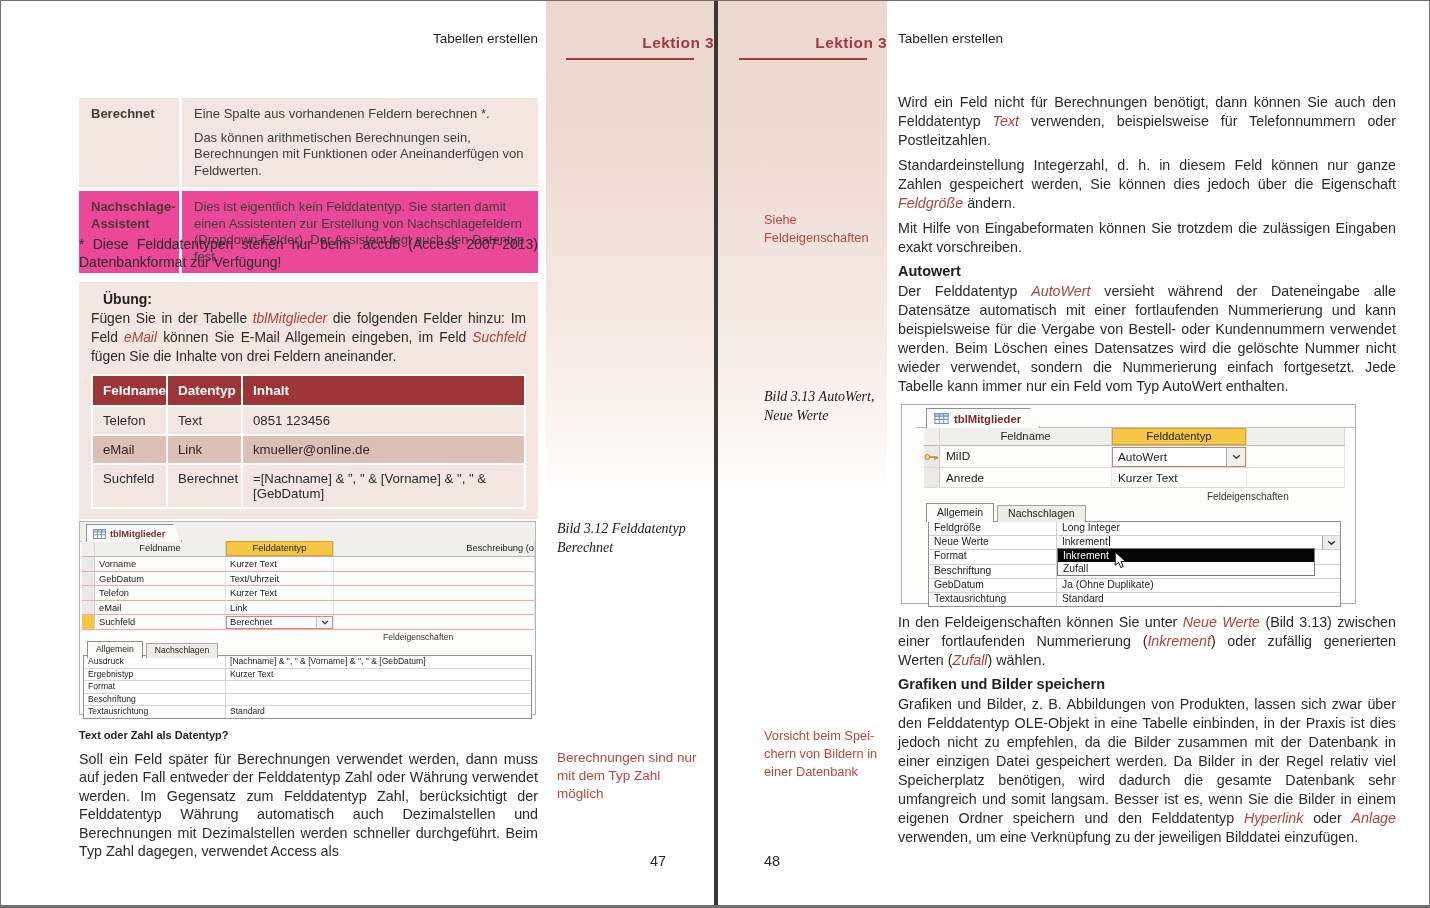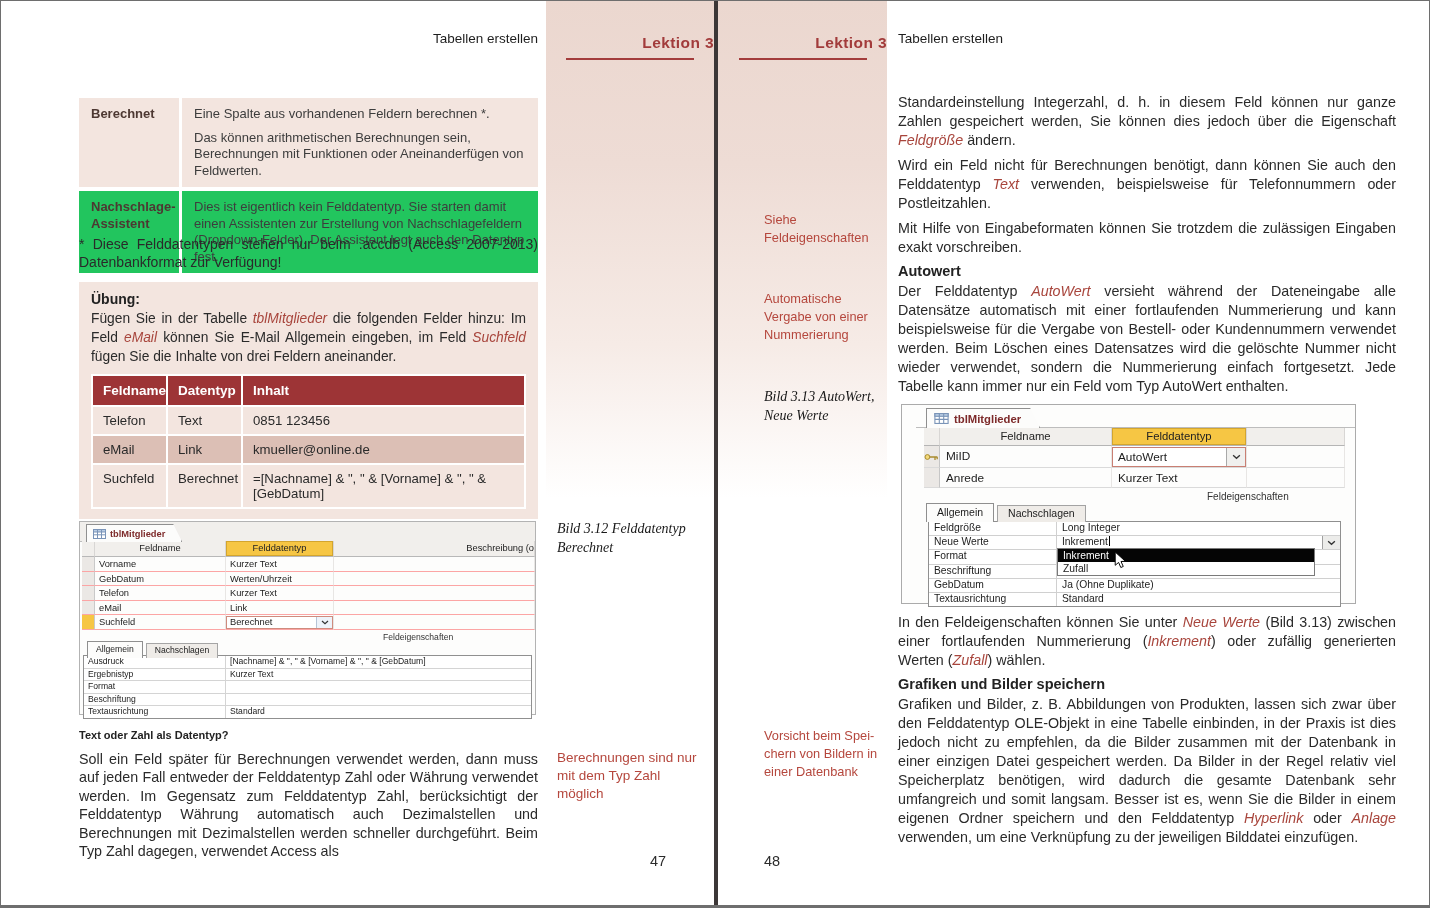--- a/index.html
+++ b/index.html
@@ -28,29 +28,29 @@
   .runhead.r{left:0}
 
   
   .deftab{position:absolute;top:97px;left:0;right:0;display:grid;
           grid-template-columns:100px 1fr;column-gap:3px;row-gap:4px}
   .deftab .cell{padding:8px 12px;font-size:13px;line-height:16.5px;color:#3d3d3d}
   .deftab .lab{font-weight:bold;color:#4d3832}
   .deftab p{margin:0 0 7px}
   .deftab p:last-child{margin-bottom:0}
   .bg1{background:#f3e5df}
-  .bg2{background:#22c55e}
+  .bg2{background:#ec4899}
 
   .footnote{position:absolute;top:234px;left:0;right:0;font-size:14px;
             line-height:18px;text-align:justify;color:#2a2a2a}
 
   
   .uebung{position:absolute;top:281px;left:0;right:0;background:#f3e5df;
           padding:9px 12px 10px;box-sizing:border-box}
-  .uebung .utitle{margin:0 0 2px;font-size:14px;font-weight:bold;color:#222}
+  .uebung .utitle{margin:0 12px 2px;font-size:14px;font-weight:bold;color:#222}
   .uebung .intro{font-size:13.8px;line-height:19px;text-align:justify;color:#2a2a2a}
   .utable{margin-top:8px;background:#fff;padding:2px;display:grid;
           grid-template-columns:73px 73px 1fr;gap:2px}
   .utable .hc{background:#9d3436;color:#fff;font-weight:bold;font-size:13.5px;padding:7px 10px}
   .utable .dc{font-size:13.2px;padding:6px 10px;color:#2a2a2a}
 
   .ri{color:#a8453c;font-style:italic}
 
   
   .shot1{position:absolute;top:520px;left:0;width:457px;height:194px;box-sizing:border-box;
@@ -217,21 +217,21 @@
         <div class="s1h yel">Felddatentyp</div>
         <div class="s1h desc">Beschreibung (o</div>
 
         <div class="s1c sel"></div>
         <div class="s1c">Vorname</div>
         <div class="s1c">Kurzer Text</div>
         <div class="s1c"></div>
 
         <div class="s1c sel"></div>
         <div class="s1c">GebDatum</div>
-        <div class="s1c">Werten/Uhrzeit</div>
+        <div class="s1c">Text/Uhrzeit</div>
         <div class="s1c"></div>
 
         <div class="s1c sel"></div>
         <div class="s1c">Telefon</div>
         <div class="s1c">Kurzer Text</div>
         <div class="s1c"></div>
 
         <div class="s1c sel"></div>
         <div class="s1c">eMail</div>
         <div class="s1c">Link</div>
@@ -281,22 +281,22 @@
     </div>
 
     <div class="h-page h-tz">Text oder Zahl als Datentyp?</div>
     <div class="p-tz">Soll ein Feld später für Berechnungen verwendet werden, dann muss auf jeden Fall entweder der Felddatentyp Zahl oder Währung verwendet werden. Im Gegensatz zum Felddatentyp Zahl, berücksichtigt der Felddatentyp Währung automatisch auch Dezimalstellen und Berechnungen mit Dezimalstellen werden schneller durchgeführt. Beim Typ Zahl dagegen, verwendet Access als</div>
   </div>
 
   <div class="pageR">
     <div class="runhead r">Tabellen erstellen</div>
 
     <div class="flowR">
+      <p class="body"><span>Wird ein Feld nicht für Berechnungen benötigt, dann können Sie auch den Felddatentyp </span><span class="ri">Text</span><span> verwenden, beispielsweise für Telefonnummern oder Postleitzahlen.</span></p>
       <p class="body"><span>Standardeinstellung Integerzahl, d. h. in diesem Feld können nur ganze Zahlen gespeichert werden, Sie können dies jedoch über die Eigenschaft </span><span class="ri">Feldgröße</span><span> ändern.</span></p>
-      <p class="body"><span>Wird ein Feld nicht für Berechnungen benötigt, dann können Sie auch den Felddatentyp </span><span class="ri">Text</span><span> verwenden, beispielsweise für Telefonnummern oder Postleitzahlen.</span></p>
       <p class="body">Mit Hilfe von Eingabeformaten können Sie trotzdem die zulässigen Eingaben exakt vorschreiben.</p>
       <h4>Autowert</h4>
       <p class="body"><span>Der Felddatentyp </span><span class="ri">AutoWert</span><span> versieht während der Dateneingabe alle Datensätze automatisch mit einer fortlaufenden Nummerierung und kann beispielsweise für die Vergabe von Bestell- oder Kundennummern verwendet werden. Beim Löschen eines Datensatzes wird die gelöschte Nummer nicht wieder verwendet, sondern die Nummerierung einfach fortgesetzt. Jede Tabelle kann immer nur ein Feld vom Typ AutoWert enthalten.</span></p>
 
       <div class="shot2">
         <div class="s2-stripline"></div>
         <div class="s2-tab">
           <svg width="15" height="11" viewBox="0 0 13 10">
               <rect x="0.5" y="0.5" width="12" height="9" fill="#fff" stroke="#7a94b8"></rect>
               <rect x="0.5" y="0.5" width="12" height="2.5" fill="#b8cce4" stroke="#7a94b8"></rect>
@@ -383,19 +383,18 @@
 
       <p class="body"><span>In den Feldeigenschaften können Sie unter </span><span class="ri">Neue Werte</span><span> (Bild 3.13) zwischen einer fortlaufenden Nummerierung (</span><span class="ri">Inkrement</span><span>) oder zufällig generierten Werten (</span><span class="ri">Zufall</span><span>) wählen.</span></p>
       <h4>Grafiken und Bilder speichern</h4>
       <p class="body"><span>Grafiken und Bilder, z. B. Abbildungen von Produkten, lassen sich zwar über den Felddatentyp OLE-Objekt in eine Tabelle einbinden, in der Praxis ist dies jedoch nicht zu empfehlen, da die Bilder zusammen mit der Datenbank in einer einzigen Datei gespeichert werden. Da Bilder in der Regel relativ viel Speicherplatz benötigen, wird dadurch die gesamte Datenbank sehr umfangreich und somit langsam. Besser ist es, wenn Sie die Bilder in einem eigenen Ordner speichern und den Felddatentyp </span><span class="ri">Hyperlink</span><span> oder </span><span class="ri">Anlage</span><span> verwenden, um eine Verknüpfung zu der jeweiligen Bilddatei einzufügen.</span></p>
     </div>
   </div>
 
   <div class="gcap capL">Bild 3.12 Felddatentyp Berechnet</div>
   <div class="gnote noteL2">Berechnungen sind nur mit dem Typ Zahl möglich</div>
   <div class="gnote noteR1">Siehe Feldeigenschaf­ten</div>
-  <div class="gnote noteR2">Automatische Vergabe von einer Nummerie­rung</div>
   <div class="gcap capR">Bild 3.13 AutoWert, Neue Werte</div>
   <div class="gnote noteR3">Vorsicht beim Spei­chern von Bildern in einer Datenbank</div>
 
   <div class="pn pn47">47</div>
   <div class="pn pn48">48</div>
 </div>
 
 </body></html>

